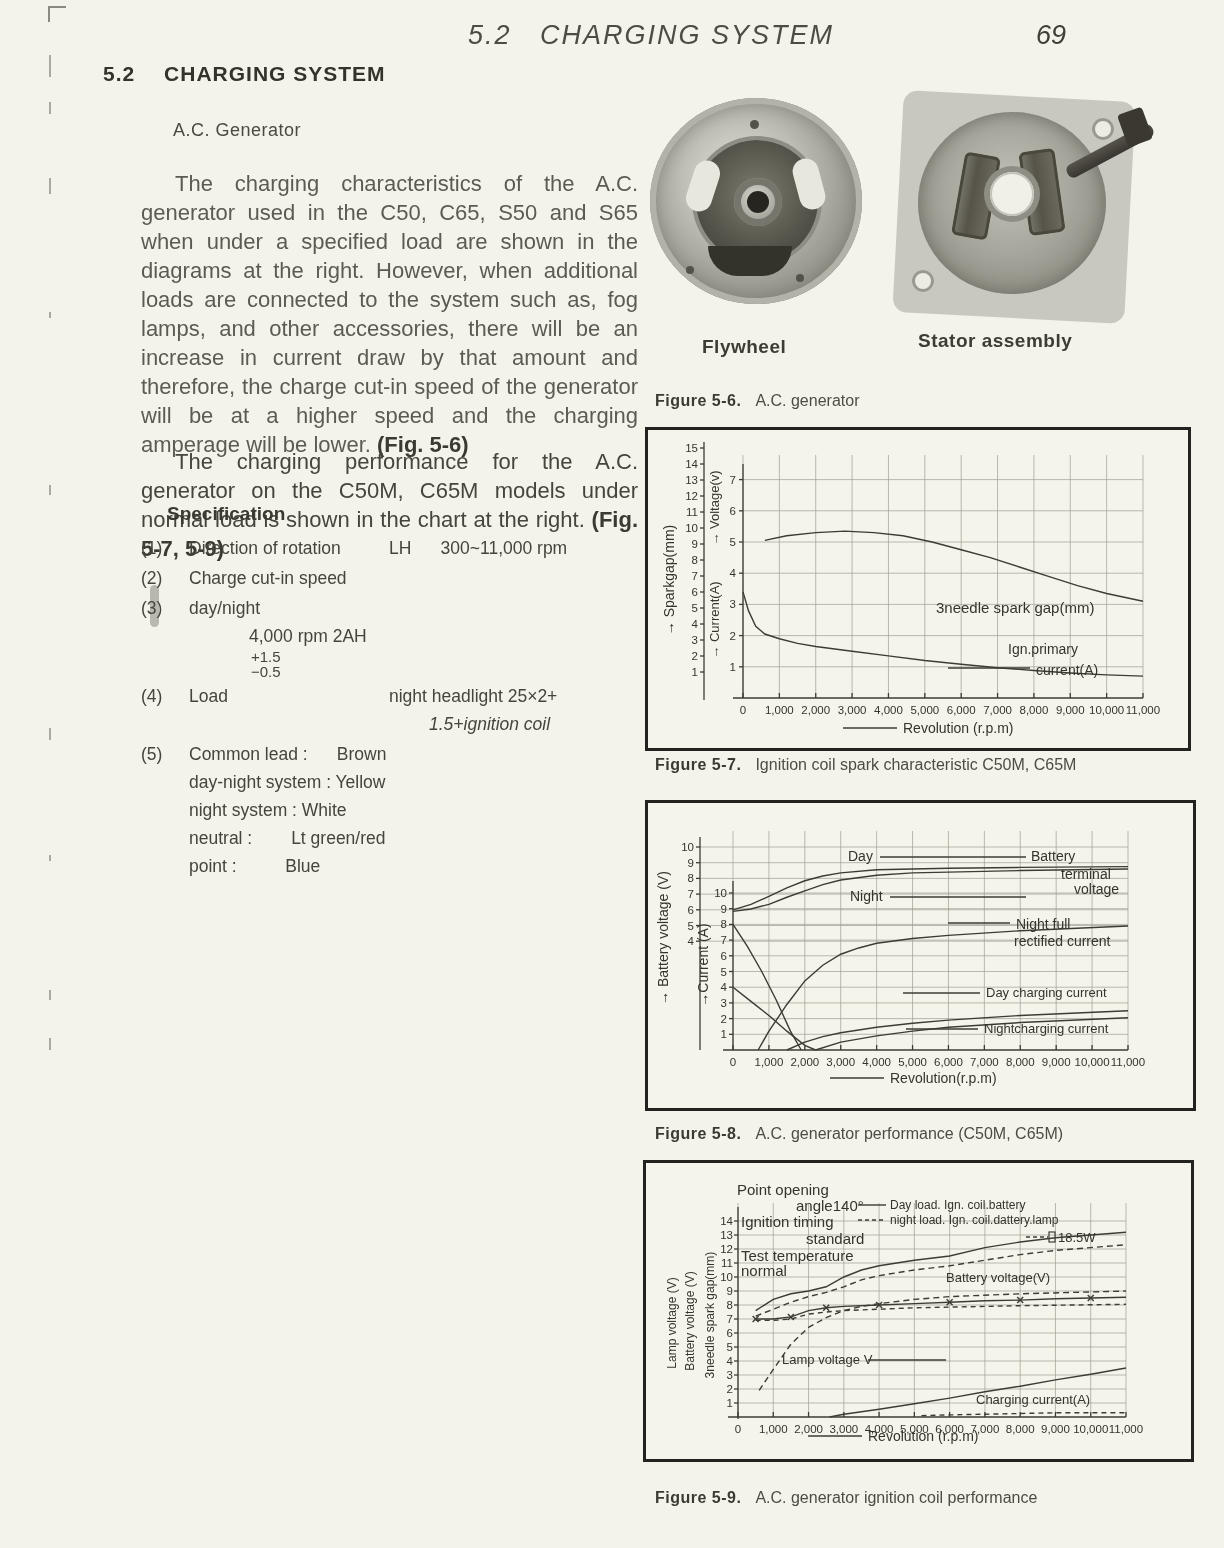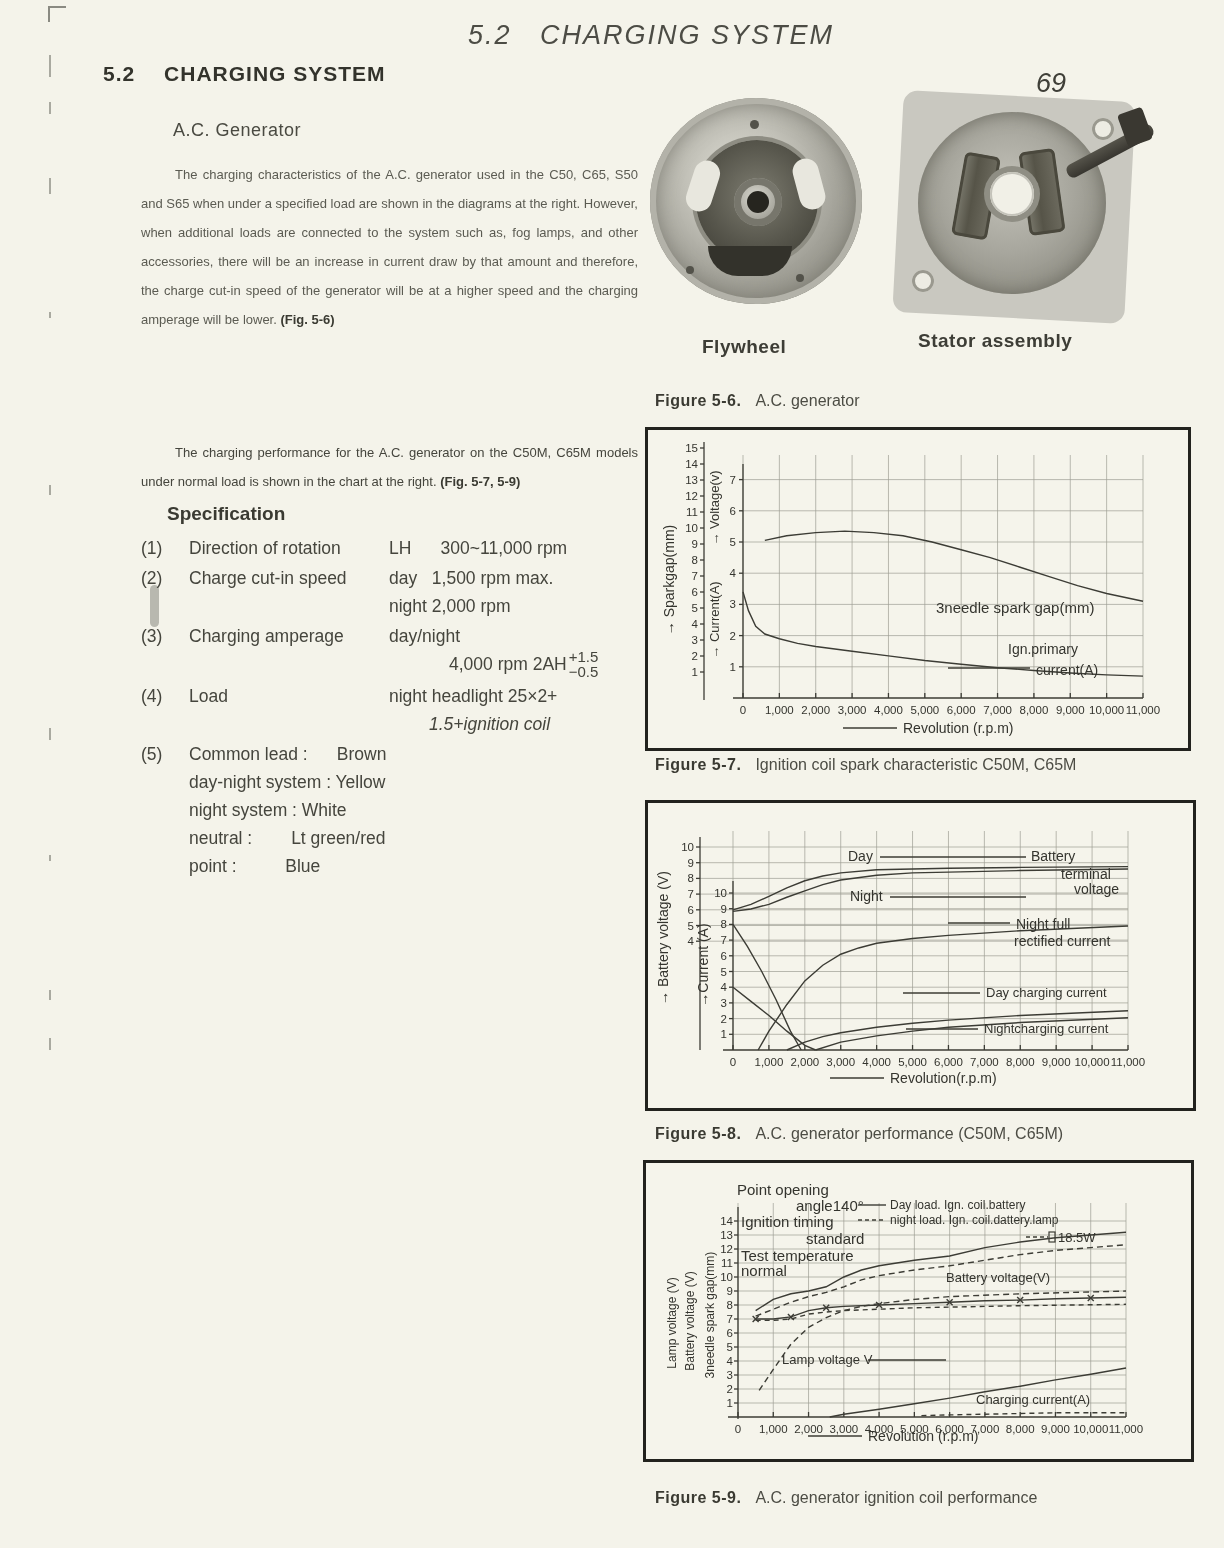--- a/index.html
+++ b/index.html
@@ -10,29 +10,29 @@
   
   .corner-mark{position:absolute;left:48px;top:6px;width:16px;height:14px;
       border-left:2px solid #8a8a82;border-top:2px solid #8a8a82;}
   .scan-dash{position:absolute;left:49px;width:2px;background:#a9a9a0;}
   .scan-blob{position:absolute;left:150px;top:585px;width:9px;height:42px;background:#b8b8af;border-radius:5px;}
 
   
   .run-head{position:absolute;top:20px;left:0;width:100%;height:36px;}
   .run-title{position:absolute;left:468px;top:0;font-style:italic;font-size:27px;
       letter-spacing:2px;color:#4c4c45;}
-  .page-num{position:absolute;left:1036px;top:0;font-style:italic;font-size:27px;color:#3f3f38;margin-top:48px;}
+  .page-num{position:absolute;left:1036px;top:0;font-style:italic;font-size:27px;color:#3f3f38;}
 
   
   .left-col{position:absolute;left:103px;top:0;width:534px;}
   .sec-heading{position:absolute;top:62px;left:0;font-size:21px;font-weight:bold;
       letter-spacing:1px;color:#33332c;}
   .sec-heading .num{margin-right:22px;}
   .subheading{position:absolute;top:120px;left:70px;font-size:18px;color:#4a4a42;letter-spacing:0.5px;}
-  .para{position:absolute;left:38px;width:497px;font-size:13px;line-height:29px;
+  .para{position:absolute;left:38px;width:497px;font-size:22px;line-height:29px;
       text-align:justify;text-indent:34px;}
   .para1{top:147px;color:#5b5b52;}
   .para2{top:425px;color:#45453d;}
   .fig-ref{font-weight:bold;color:#3a3a32;}
   .spec-heading{position:absolute;top:503px;left:64px;font-size:19px;font-weight:bold;color:#3a3a32;}
   .spec-list{position:absolute;top:534px;left:38px;width:500px;font-size:17.5px;color:#45453d;}
   .spec-row{display:grid;grid-template-columns:48px 200px 1fr;margin-bottom:2px;}
   .spec-line{white-space:pre-wrap;line-height:28px;}
   .spec-num,.spec-label{line-height:28px;}
   .indent2{margin-left:60px;}
@@ -126,28 +126,23 @@
 
     <div class="spec-list">
       <div class="spec-row">
         <span class="spec-num">(1)</span>
         <span class="spec-label">Direction of rotation</span>
         <span><span class="spec-line">LH      300~11,000 rpm</span></span>
       </div>
       <div class="spec-row">
         <span class="spec-num">(2)</span>
         <span class="spec-label">Charge cut-in speed</span>
-        <span>
-          <div class="spec-line">day   1,500 rpm max.</div>
-          <div class="spec-line">night 2,000 rpm</div>
-        </span>
       </div>
       <div class="spec-row">
         <span class="spec-num">(3)</span>
-        <span class="spec-label">Charging amperage</span>
         <span>
           <div class="spec-line">day/night</div>
           <div class="spec-line indent2"><span>4,000 rpm 2AH</span><span class="tolwrap"><span>+1.5</span><span>−0.5</span></span></div>
         </span>
       </div>
       <div class="spec-row">
         <span class="spec-num">(4)</span>
         <span class="spec-label">Load</span>
         <span>
           <div class="spec-line">night headlight 25×2+</div>

